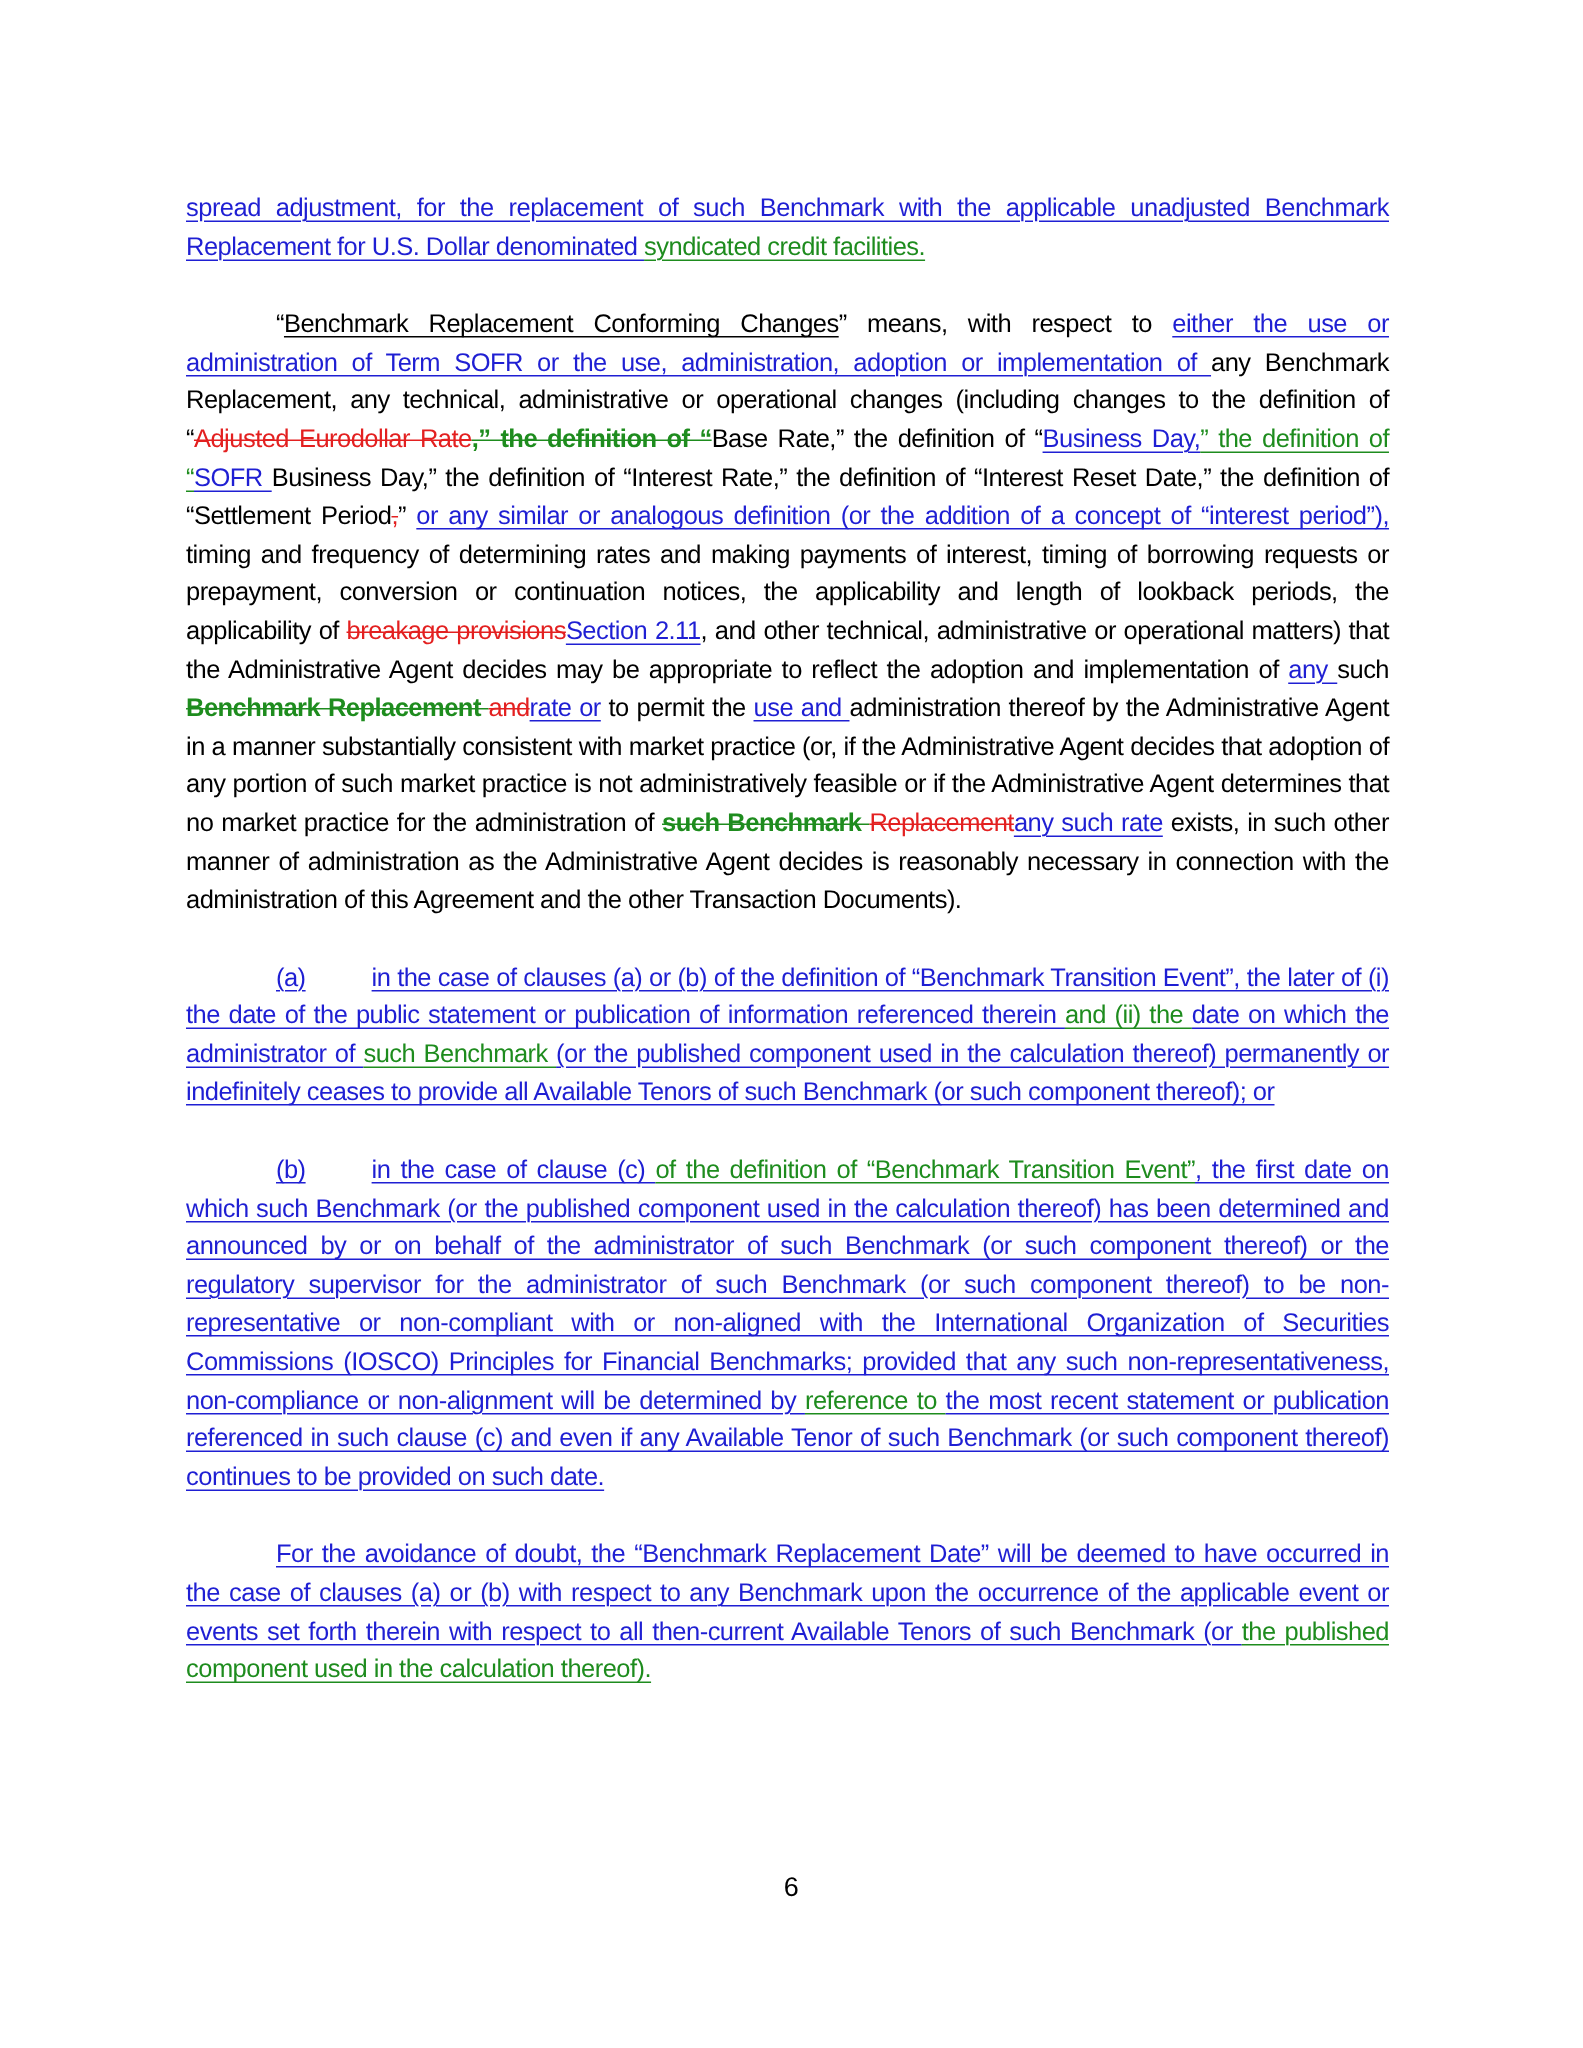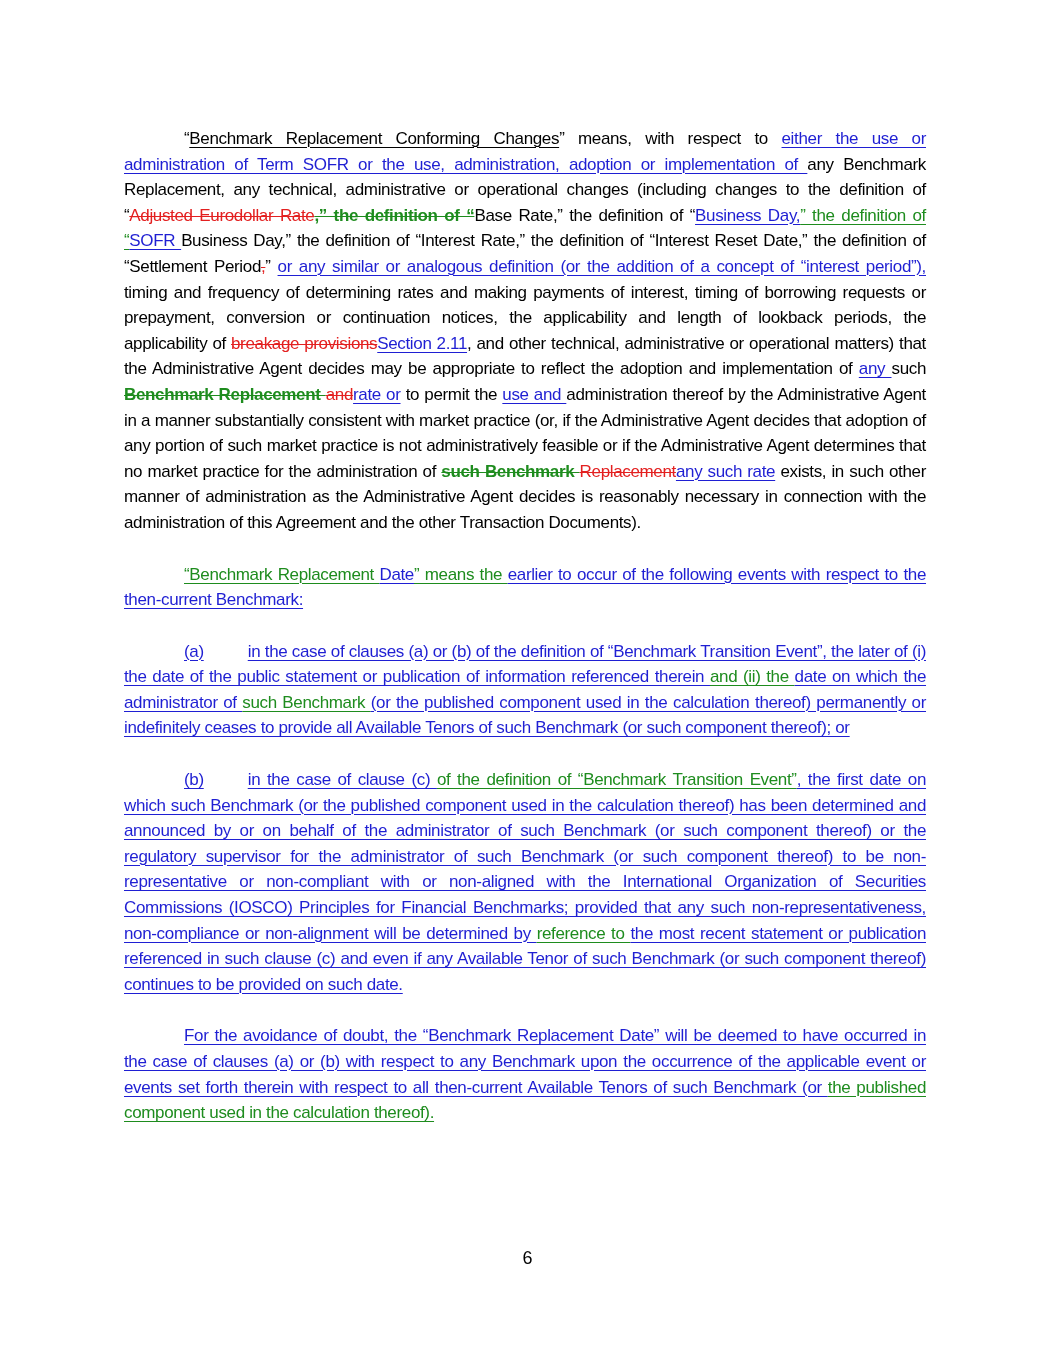--- a/index.html
+++ b/index.html
@@ -56,20 +56,20 @@
     text-align: center;
     font-size: 18px;
     color: var(--c-black, #000000);
   }
 </style>
 </head>
 <body>
 
 <div class="page">
   <div class="doc-body" id="doc-body">
+      <p class="para"><span class="seg-ins-blue">spread adjustment, for the replacement of such Benchmark with the applicable unadjusted Benchmark Replacement for U.S. Dollar denominated </span><span class="seg-ins-green">syndicated credit facilities.</span></p>
       <p class="para indented"><span class="seg-black">“</span><span class="seg-black-u">Benchmark Replacement Conforming Changes</span><span class="seg-black">” means, with respect to </span><span class="seg-ins-blue">either the use or administration of Term SOFR or the use, administration, adoption or implementation of </span><span class="seg-black">any Benchmark Replacement, any technical, administrative or operational changes (including changes to the definition of “</span><span class="seg-del-red">Adjusted Eurodollar Rate</span><span class="seg-del-green">,” the definition of “</span><span class="seg-black">Base Rate,” the definition of “</span><span class="seg-ins-blue">Business Day,</span><span class="seg-ins-green">” the definition of “</span><span class="seg-ins-blue">SOFR </span><span class="seg-black">Business Day,” the definition of “Interest Rate,” the definition of “Interest Reset Date,” the definition of “Settlement Period</span><span class="seg-del-red">,</span><span class="seg-black">” </span><span class="seg-ins-blue">or any similar or analogous definition (or the addition of a concept of “interest period”), </span><span class="seg-black">timing and frequency of determining rates and making payments of interest, timing of borrowing requests or prepayment, conversion or continuation notices, the applicability and length of lookback periods, the applicability of </span><span class="seg-del-red">breakage provisions</span><span class="seg-ins-blue">Section 2.11</span><span class="seg-black">, and other technical, administrative or operational matters) that the Administrative Agent decides may be appropriate to reflect the adoption and implementation of </span><span class="seg-ins-blue">any </span><span class="seg-black">such </span><span class="seg-del-green">Benchmark Replacement </span><span class="seg-del-red">and</span><span class="seg-ins-blue">rate or</span><span class="seg-black"> to permit the </span><span class="seg-ins-blue">use and </span><span class="seg-black">administration thereof by the Administrative Agent in a manner substantially consistent with market practice (or, if the Administrative Agent decides that adoption of any portion of such market practice is not administratively feasible or if the Administrative Agent determines that no market practice for the administration of </span><span class="seg-del-green">such Benchmark </span><span class="seg-del-red">Replacement</span><span class="seg-ins-blue">any such rate</span><span class="seg-black"> exists, in such other manner of administration as the Administrative Agent decides is reasonably necessary in connection with the administration of this Agreement and the other Transaction Documents).</span></p>
-      <p class="para indented"><span class="seg-ins-green">“Benchmark Replacement </span><span class="seg-ins-blue">Date</span><span class="seg-ins-green">” means the </span><span class="seg-ins-blue">earlier to occur of the following events with respect to the then-current Benchmark:</span></p>
       <p class="para indented"><span class="seg-ins-blue">(a)</span><span class="tab"></span><span class="seg-ins-blue">in the case of clauses (a) or (b) of the definition of “Benchmark Transition Event”, the later of (i) the date of the public statement or publication of information referenced therein </span><span class="seg-ins-green">and (ii) the </span><span class="seg-ins-blue">date on which the administrator of </span><span class="seg-ins-green">such Benchmark </span><span class="seg-ins-blue">(or the published component used in the calculation thereof) permanently or indefinitely ceases to provide all Available Tenors of such Benchmark (or such component thereof); or</span></p>
       <p class="para indented"><span class="seg-ins-blue">(b)</span><span class="tab"></span><span class="seg-ins-blue">in the case of clause (c) </span><span class="seg-ins-green">of the definition of “Benchmark Transition Event”</span><span class="seg-ins-blue">, the first date on which such Benchmark (or the published component used in the calculation thereof) has been determined and announced by or on behalf of the administrator of such Benchmark (or such component thereof) or the regulatory supervisor for the administrator of such Benchmark (or such component thereof) to be non-representative or non-compliant with or non-aligned with the International Organization of Securities Commissions (IOSCO) Principles for Financial Benchmarks; provided that any such non-representativeness, non-compliance or non-alignment will be determined by </span><span class="seg-ins-green">reference to </span><span class="seg-ins-blue">the most recent statement or publication referenced in such clause (c) and even if any Available Tenor of such Benchmark (or such component thereof) continues to be provided on such date.</span></p>
       <p class="para indented"><span class="seg-ins-blue">For the avoidance of doubt, the “Benchmark Replacement Date” will be deemed to have occurred in the case of clauses (a) or (b) with respect to any Benchmark upon the occurrence of the applicable event or events set forth therein with respect to all then-current Available Tenors of such Benchmark (or </span><span class="seg-ins-green">the published component used in the calculation thereof).</span></p>
     </div>
   <div class="page-num">6</div>
 </div>
 
 </body></html>

